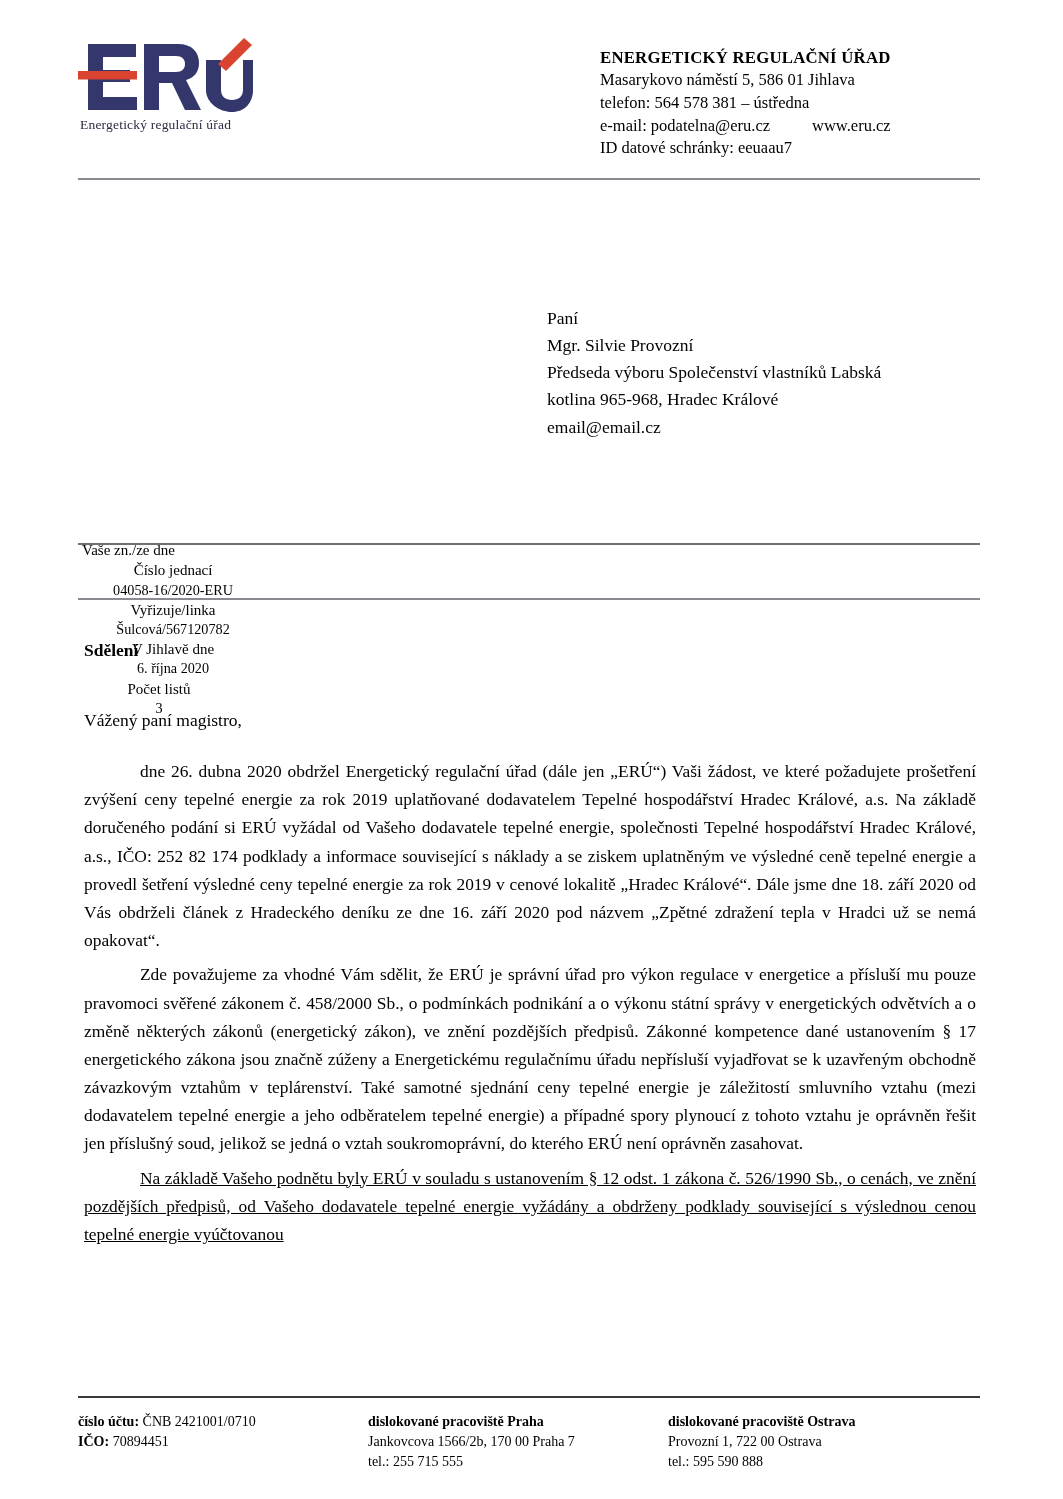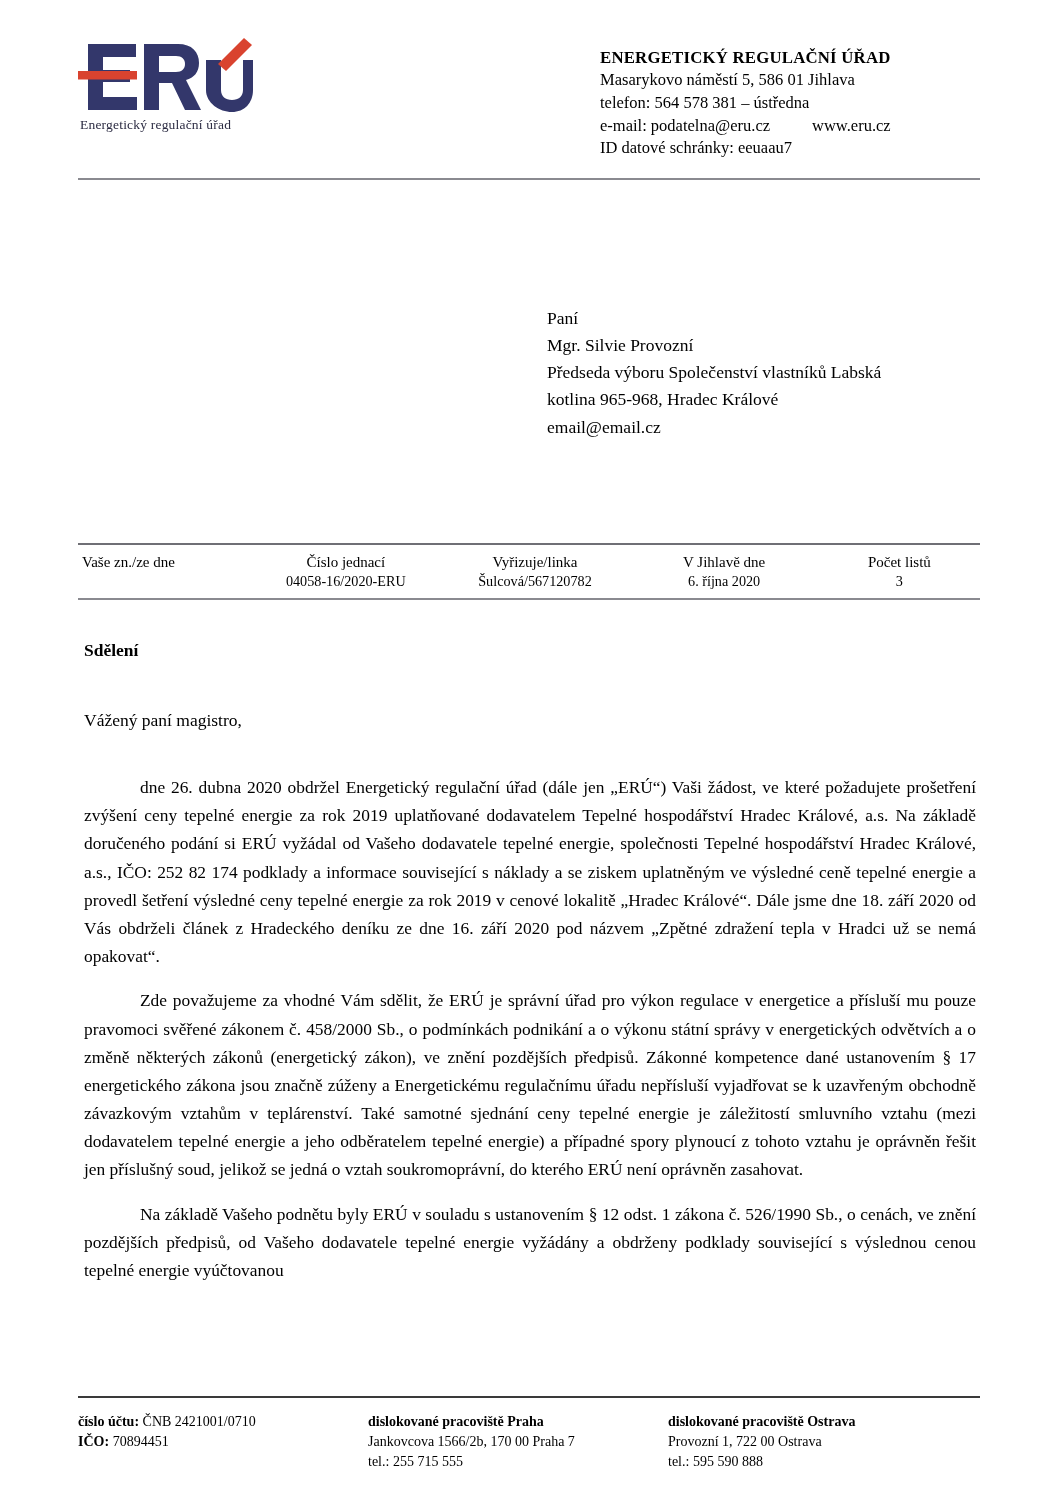--- a/index.html
+++ b/index.html
@@ -93,24 +93,25 @@
     top: 305px;
     font-size: 17.5px;
     line-height: 1.55;
   }
   .address div { white-space: nowrap; margin-left: 36px; }
 
   
   .ref-table {
     position: absolute;
     left: 78px;
-    top: 552px;
+    top: 540px;
     width: 902px;
     display: flex;
     font-size: 15px;
+    flex-direction: column;
   }
   .ref-col {
     text-align: center;
     line-height: 1.35;
   }
   .ref-col .ref-head { white-space: nowrap; }
   .ref-col .ref-val { white-space: nowrap; font-size: 14.2px; }
   .ref-c0 { width: 170px; text-align: left; padding-left: 4px; }
   .ref-c1 { width: 190px; }
   .ref-c2 { width: 190px; }
@@ -136,26 +137,26 @@
   .body-text {
     position: absolute;
     left: 84px;
     top: 757px;
     width: 892px;
     font-size: 17.4px;
     line-height: 1.62;
     text-align: justify;
   }
   .body-text p {
-    margin: 16px 0 6px 0;
+    margin: 0 0 6px 0;
     text-indent: 56px;
     text-align: justify;
     text-justify: inter-word;
   }
-  .body-text p.last { margin-bottom: 0; }
+  .body-text p.last { margin-bottom: 0; text-decoration: underline; }
 
   
   .footer {
     position: absolute;
     left: 78px;
     top: 1412px;
     width: 902px;
     display: flex;
     font-size: 14px;
     line-height: 1.42;

